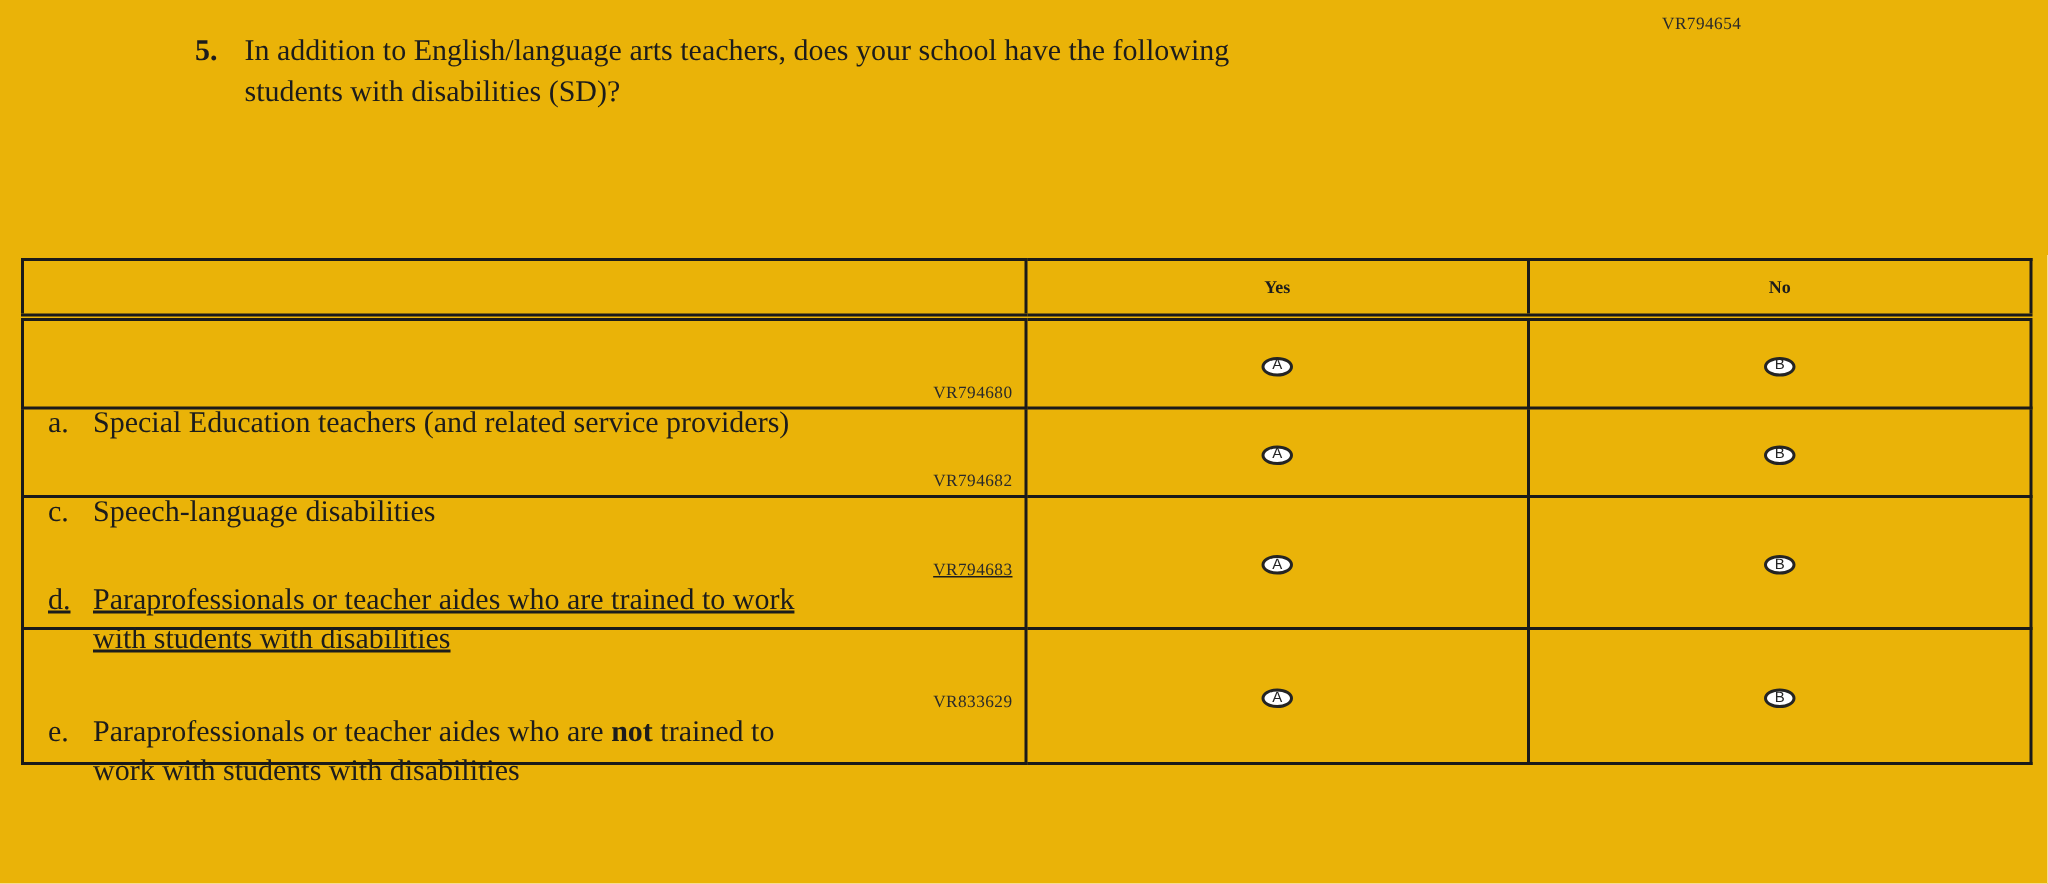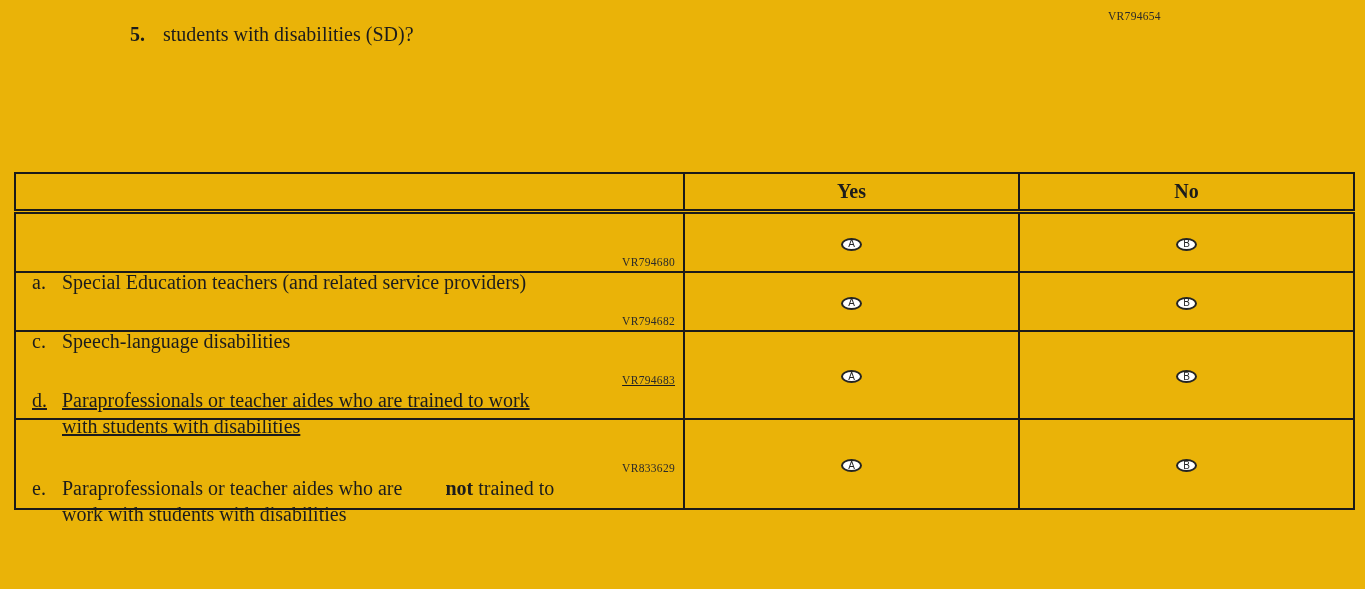--- a/index.html
+++ b/index.html
@@ -44,21 +44,21 @@
   th, td {
     border: 2px solid #1a1a1a;
     padding: 0;
     vertical-align: top;
   }
   col.c1 { width: 669px; }
   col.c2 { width: 335px; }
   col.c3 { width: 335px; }
   thead th {
     height: 38px;
-    font-size: 20px;
+    font-size: 12px;
     font-weight: bold;
     text-align: center;
     vertical-align: middle;
     border-bottom: 5px double #1a1a1a;
   }
 
   .cell-inner {
     display: flex;
     flex-direction: column;
     justify-content: space-between;
@@ -76,21 +76,21 @@
     line-height: 13px;
     margin-top: 39px;
   }
   .row-label {
     display: flex;
     font-size: 20px;
     line-height: 26px;
   }
   .row-key { width: 30px; flex-shrink: 0; }
   .row-text { white-space: pre-line; max-width: 575px; }
-  .row-text b { font-weight: bold; margin-left: 38px; }
+  .row-text b { font-weight: bold; }
 
   td.bubble-cell {
     text-align: center;
     vertical-align: middle;
   }
   .bubble {
     display: inline-flex;
     align-items: center;
     justify-content: center;
     width: 21px;
@@ -109,20 +109,21 @@
 <body>
 
 <div class="page">
 
   <div class="top-vr">VR794654</div>
 
   <div class="question">
     <div class="q-main">
       <div class="q-num">5.</div>
       <div>
+        <div class="q-line">In addition to English/language arts teachers, does your school have the following</div>
         <div class="q-line">students with disabilities (SD)?</div>
       </div>
     </div>
   </div>
 
   <div class="table-wrap">
     <table>
       <colgroup>
           <col class="c1">
           <col class="c2">

